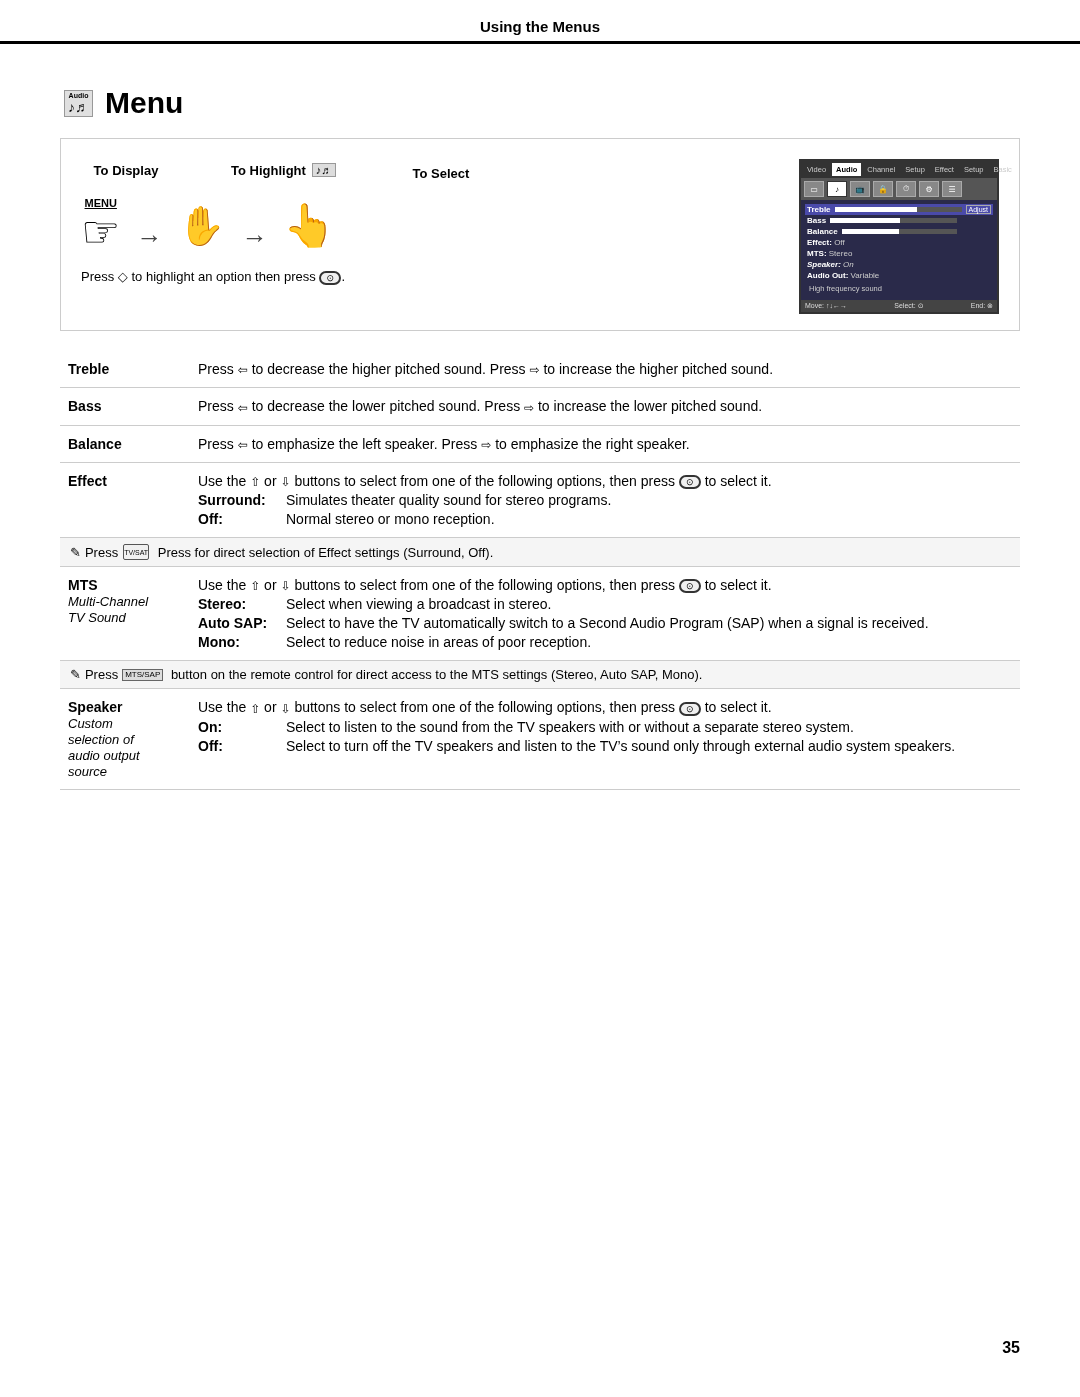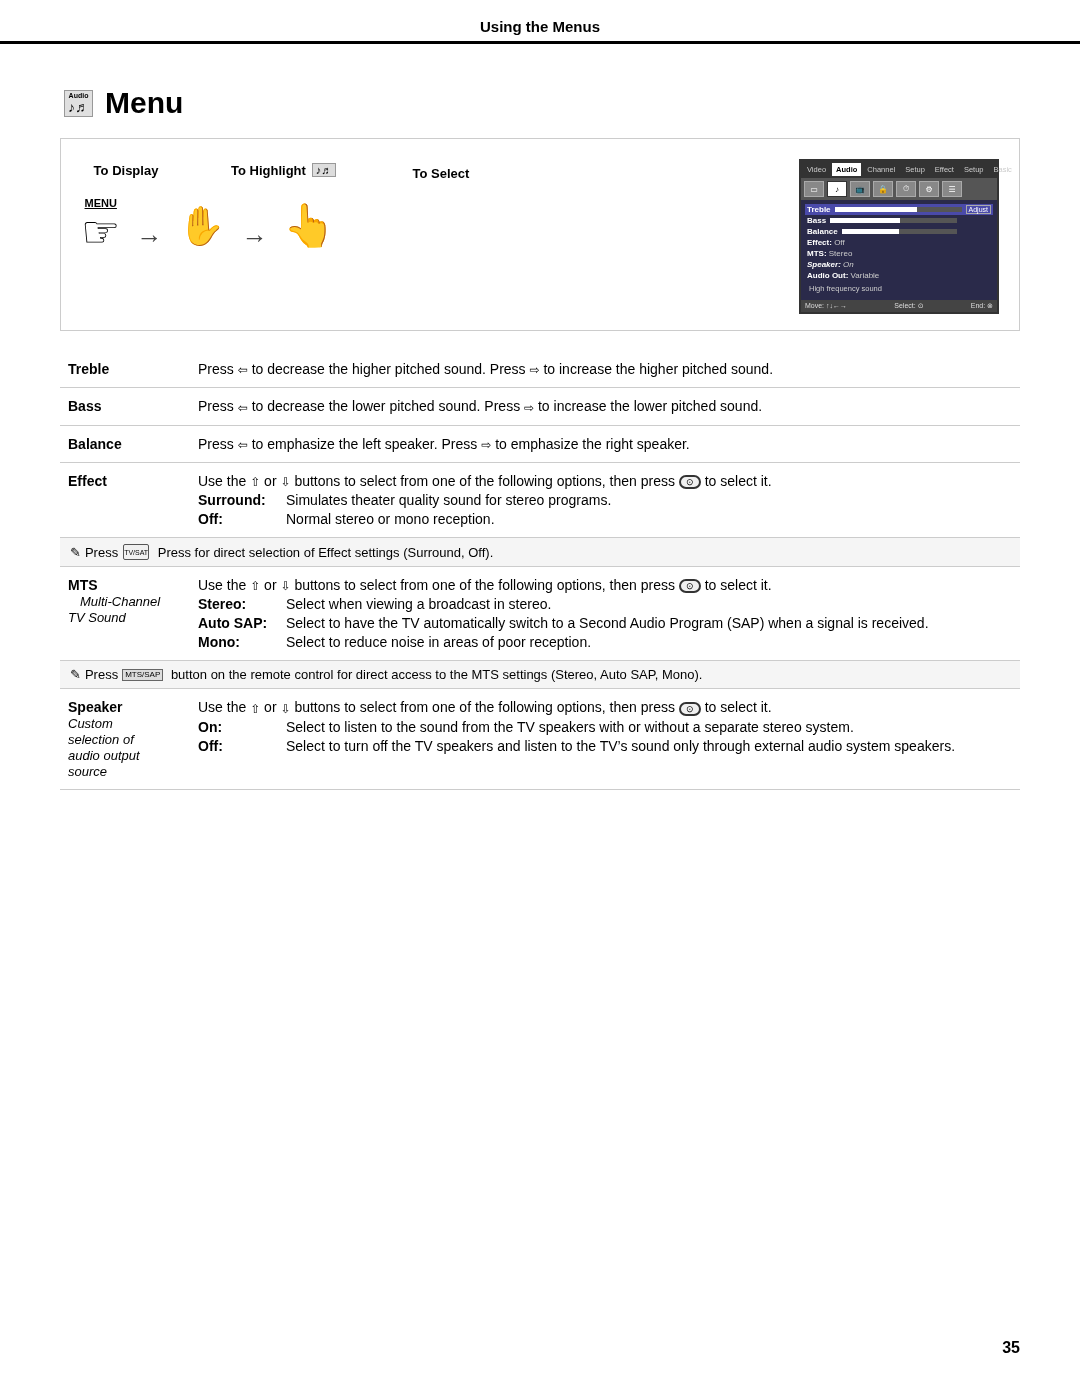--- a/index.html
+++ b/index.html
@@ -451,20 +451,23 @@
             <span class="big-hand" style="font-size:38px;">✋</span>
           </div>
 
           <span class="big-arrow">→</span>
 
           <div class="step-group">
             <span class="big-hand" style="font-size:42px;">👆</span>
           </div>
         </div>
 
+        <p class="press-instruction">
+          Press ◇ to highlight an option then press <span class="select-icon">⊙</span>.
+        </p>
       </div>
 
       <div class="screen-preview">
         <div class="screen-tabs">
           <span class="screen-tab">Video</span>
           <span class="screen-tab active">Audio</span>
           <span class="screen-tab">Channel</span>
           <span class="screen-tab">Setup</span>
           <span class="screen-tab">Effect</span>
           <span class="screen-tab">Setup</span>
@@ -584,21 +587,21 @@
             Press
             <span class="remote-icon" style="font-size:7px; width:26px;">TV/SAT</span>
           </span>
           <span>Press for direct selection of Effect settings (Surround, Off).</span>
         </td>
       </tr>
 
       <tr>
         <td class="settings-label-cell">
           <strong>MTS</strong><br>
-          <span style="font-style:italic; font-size:13px; font-weight:normal;margin-left:12px;">Multi-Channel<br>TV Sound</span>
+          <span style="font-style:italic; font-size:13px; font-weight:normal;">Multi-Channel<br>TV Sound</span>
         </td>
         <td class="settings-desc-cell">
           <span>Use the <span class="updown-icon">⇧</span> or <span class="updown-icon">⇩</span> buttons to select from one of the following options, then press <span class="select-icon">⊙</span> to select it.</span>
           <div class="sub-option">
             <span class="sub-option-label">Stereo:</span>
             <span>Select when viewing a broadcast in stereo.</span>
           </div>
           <div class="sub-option">
             <span class="sub-option-label">Auto SAP:</span>
             <span>Select to have the TV automatically switch to a Second Audio Program (SAP) when a signal is received.</span>

